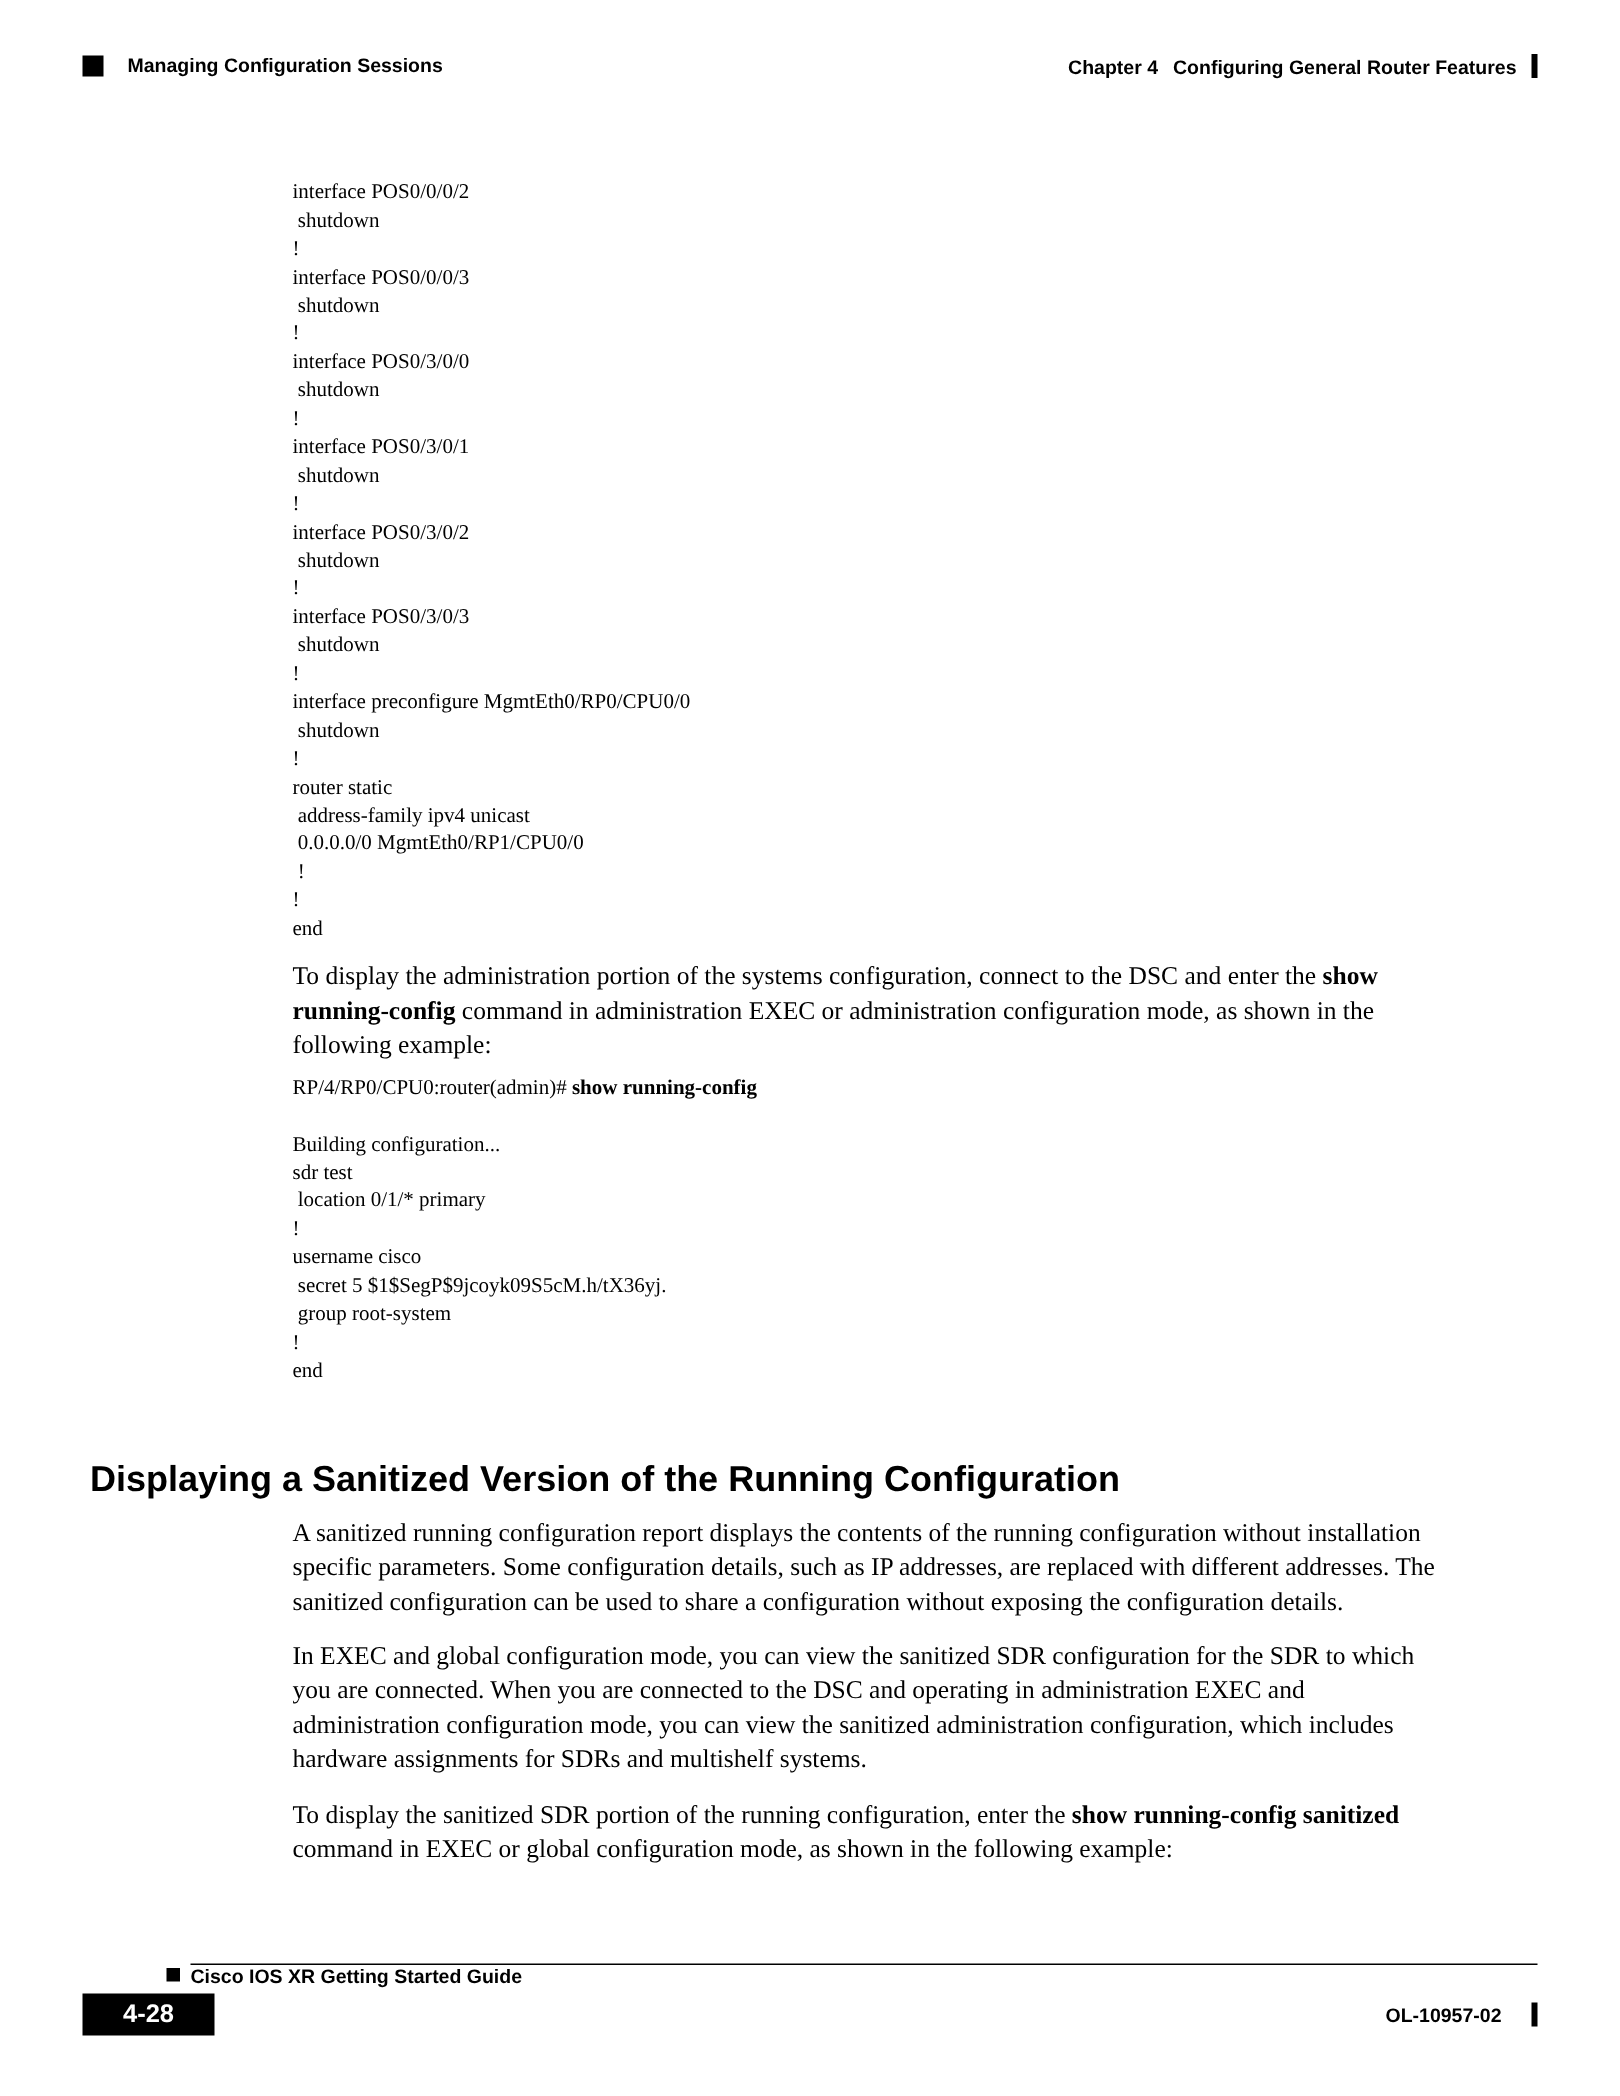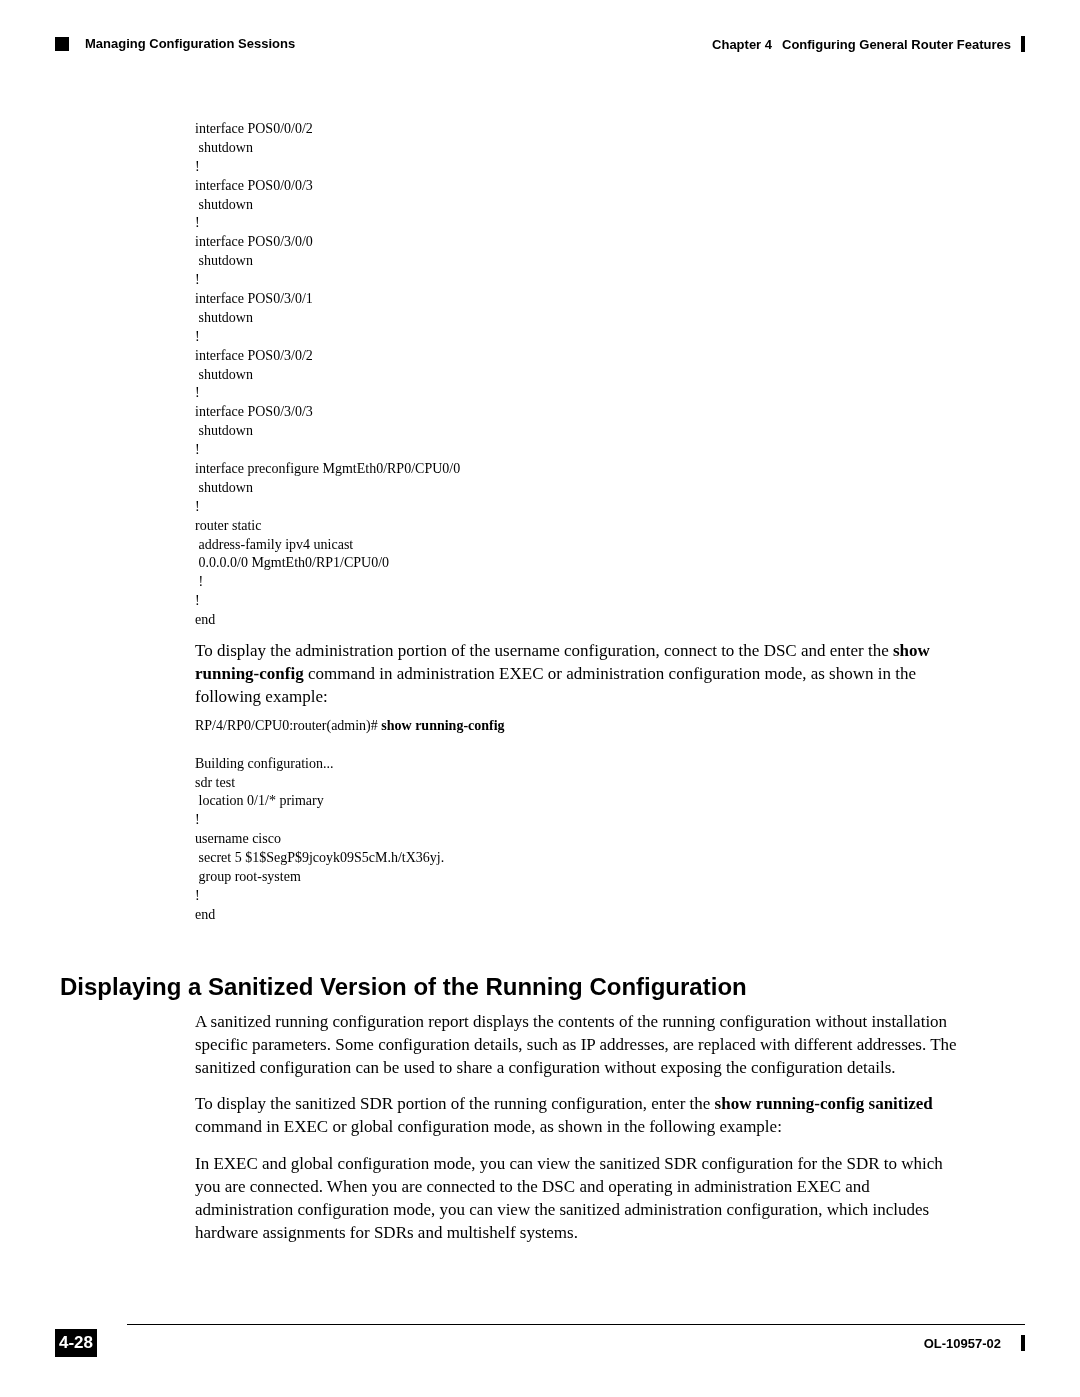--- a/index.html
+++ b/index.html
@@ -119,21 +119,21 @@
     width: 9px;
     height: 9px;
     background: #000;
   }
   .page-badge {
     background: #000;
     color: #fff;
     font-family: Arial, Helvetica, sans-serif;
     font-weight: bold;
     font-size: 17px;
-    padding: 4px 4px;
+    padding: 4px 27px;
     display: inline-block;
   }
   .footer-doc {
     font-family: Arial, Helvetica, sans-serif;
     font-weight: bold;
     font-size: 13px;
     display: flex;
     align-items: center;
     gap: 20px;
   }
@@ -177,49 +177,50 @@
  shutdown
 !
 router static
  address-family ipv4 unicast
  0.0.0.0/0 MgmtEth0/RP1/CPU0/0
  !
 !
 end</div>
 
   <p class="body-text">
-    <span>To display the administration portion of the username configuration, connect to the DSC and enter the </span><b>show running-config</b><span> command in administration EXEC or administration configuration mode, as shown in the following example:</span>
+    <span>To display the administration portion of the systems configuration, connect to the DSC and enter the </span><b>show running-config</b><span> command in administration EXEC or administration configuration mode, as shown in the following example:</span>
   </p>
 
   <div class="mono"><span>RP/4/RP0/CPU0:router(admin)# </span><span class="mono-inline-bold">show running-config</span><span>
 
 Building configuration...
 sdr test
  location 0/1/* primary
 !
 username cisco
  secret 5 $1$SegP$9jcoyk09S5cM.h/tX36yj.
  group root-system
 !
 end</span></div>
 
   <h2 class="section-heading">Displaying a Sanitized Version of the Running Configuration</h2>
 
   <p class="body-text">A sanitized running configuration report displays the contents of the running configuration without installation specific parameters. Some configuration details, such as IP addresses, are replaced with different addresses. The sanitized configuration can be used to share a configuration without exposing the configuration details.</p>
 
+  <p class="body-text2">In EXEC and global configuration mode, you can view the sanitized SDR configuration for the SDR to which you are connected. When you are connected to the DSC and operating in administration EXEC and administration configuration mode, you can view the sanitized administration configuration, which includes hardware assignments for SDRs and multishelf systems.</p>
+
   <p class="body-text2">
     <span>To display the sanitized SDR portion of the running configuration, enter the </span><b>show running-config sanitized</b><span> command in EXEC or global configuration mode, as shown in the following example:</span>
   </p>
 
-  <p class="body-text2">In EXEC and global configuration mode, you can view the sanitized SDR configuration for the SDR to which you are connected. When you are connected to the DSC and operating in administration EXEC and administration configuration mode, you can view the sanitized administration configuration, which includes hardware assignments for SDRs and multishelf systems.</p>
-
 </div>
 
 <div class="footer">
   <hr class="footer-rule">
+  <div class="footer-title">Cisco IOS XR Getting Started Guide</div>
   <div class="footer-row">
     <span class="page-badge">4-28</span>
     <span class="footer-doc">
       <span>OL-10957-02</span>
       <span class="vbar"></span>
     </span>
   </div>
 </div>
 
 </body></html>

